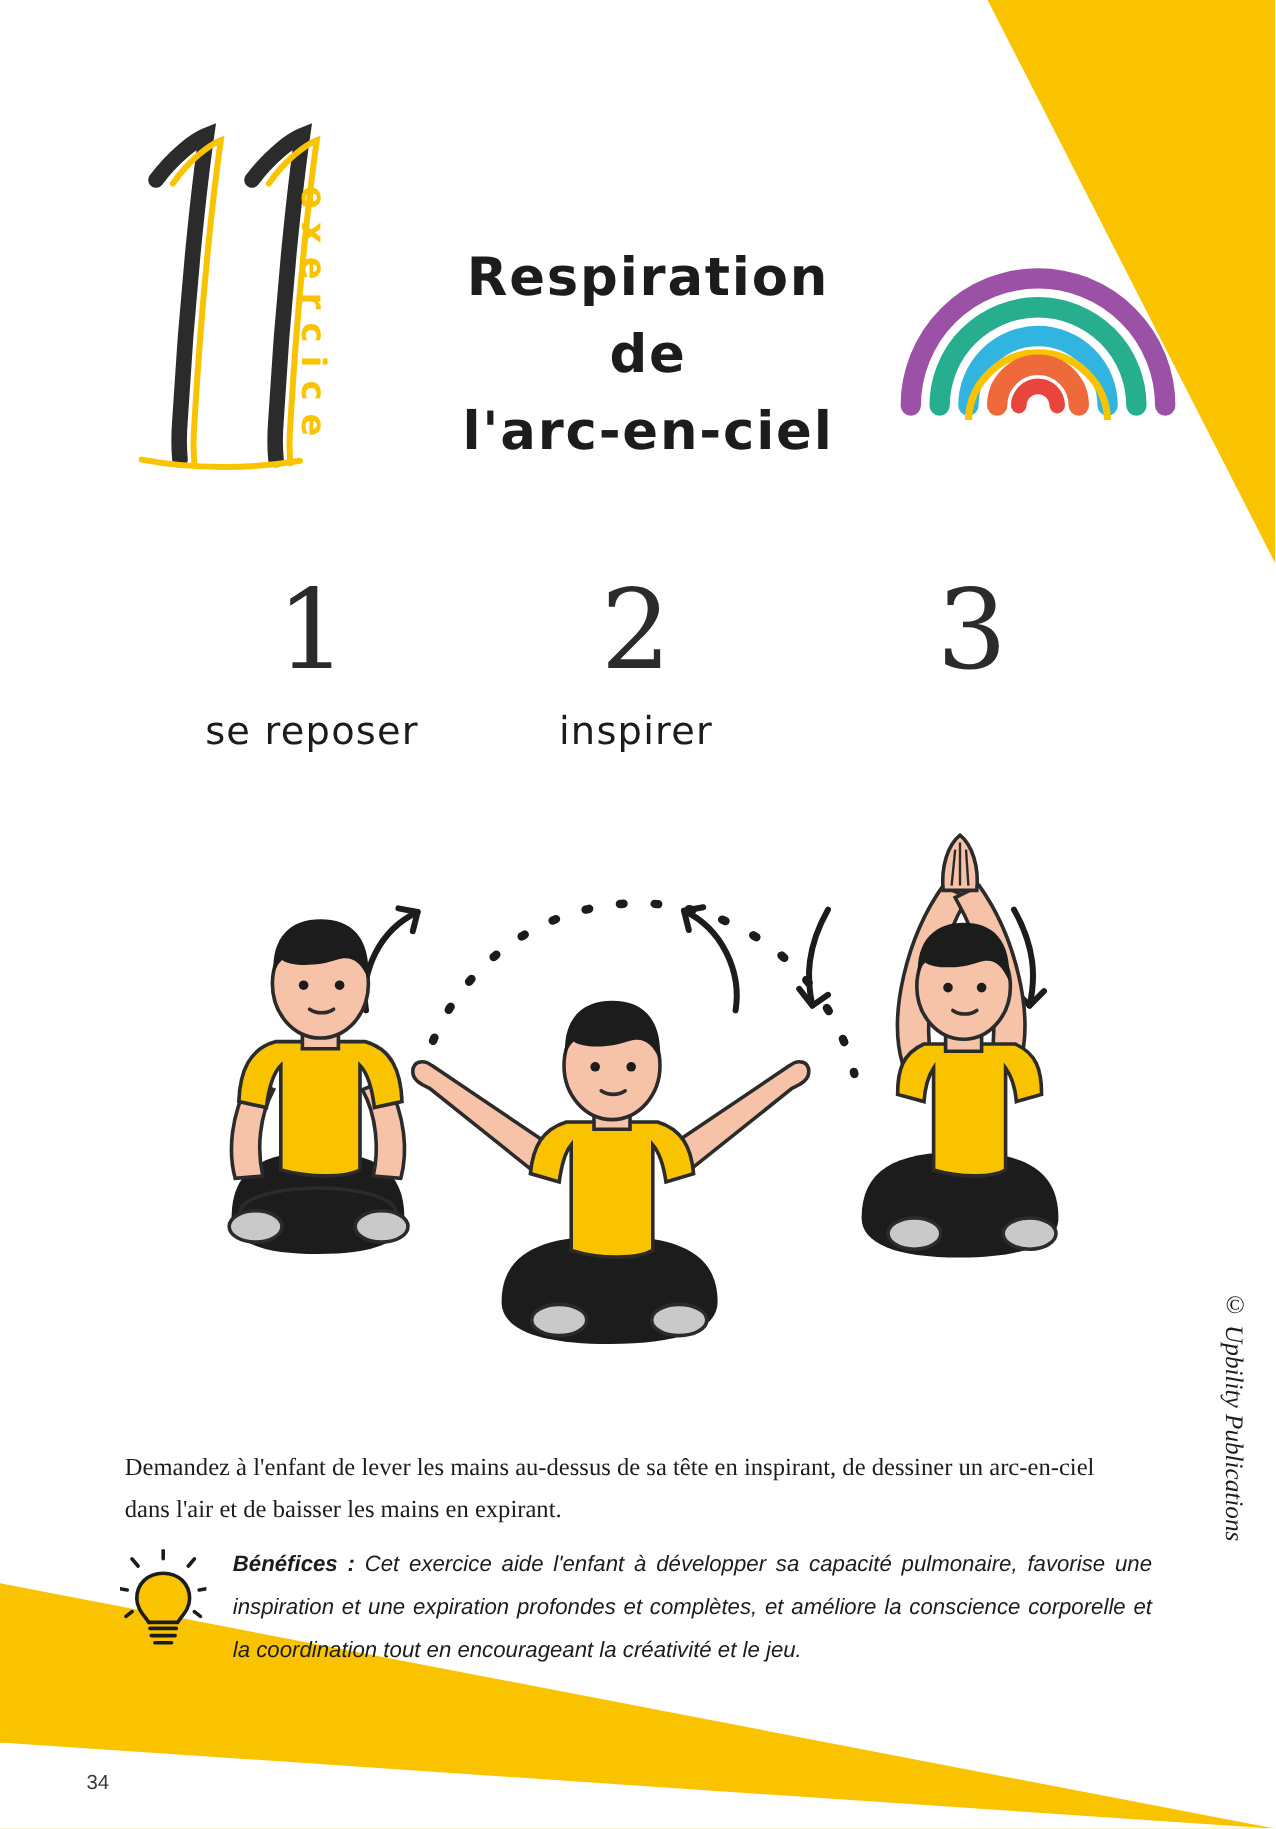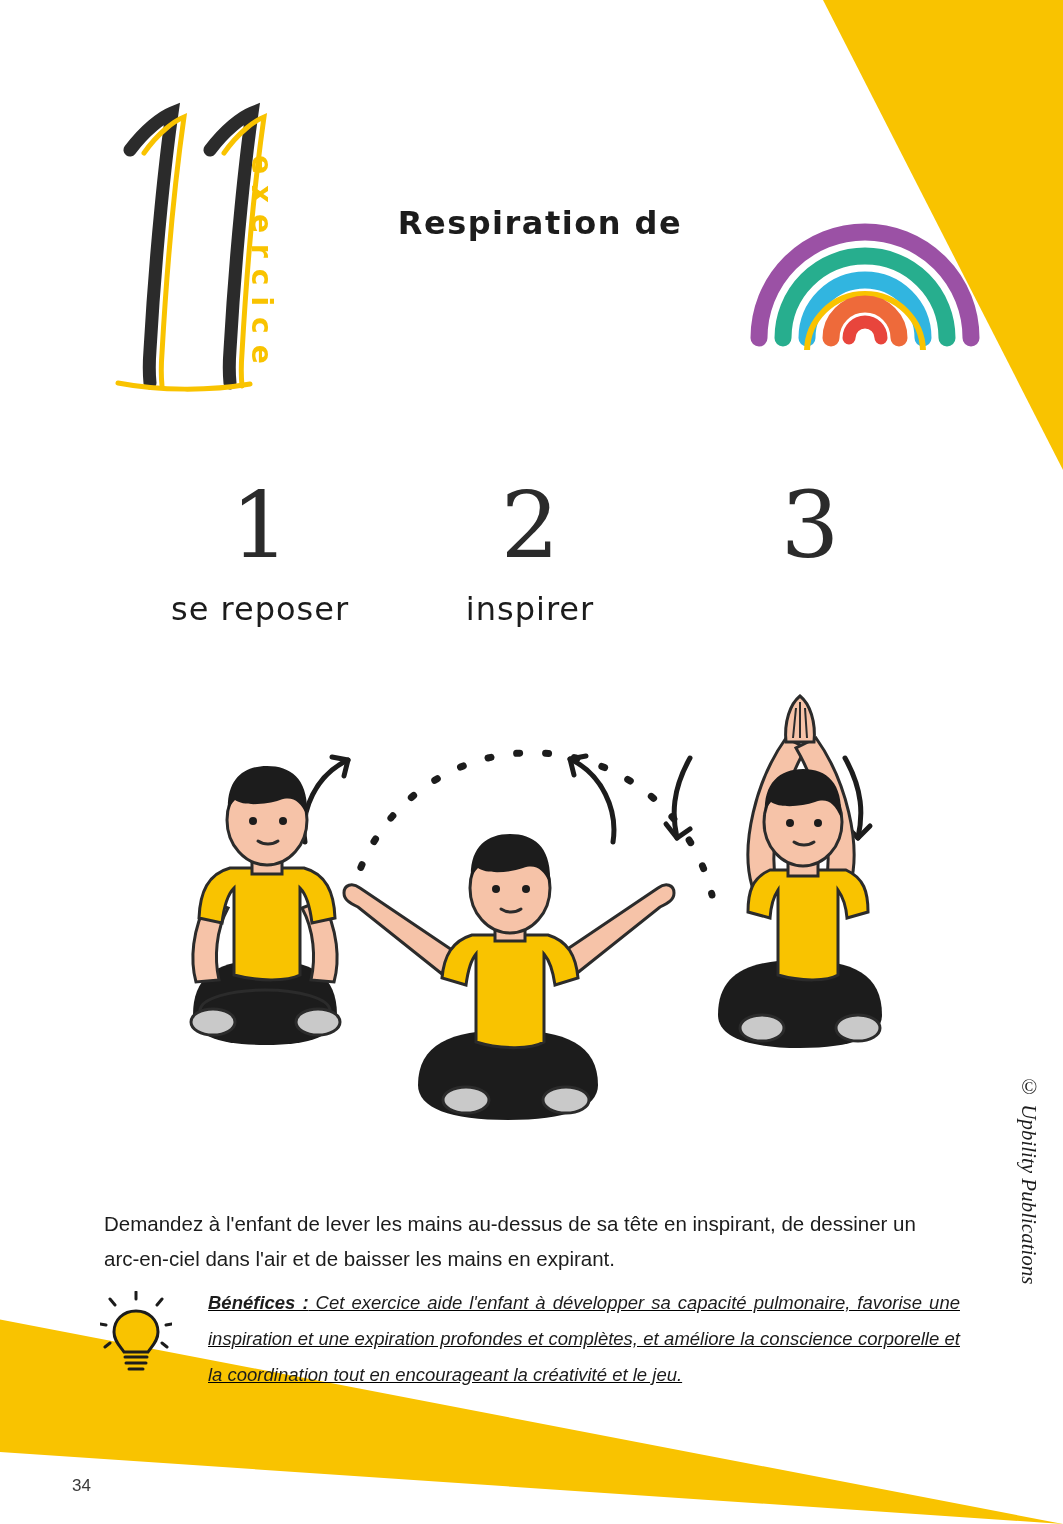--- a/index.html
+++ b/index.html
@@ -77,21 +77,21 @@
     letter-spacing: 11px;
     color: #F9C300;
   }
   .title {
     position: absolute;
     left: 355px;
     top: 105px;
     width: 370px;
     text-align: center;
     font-family: "DejaVu Sans", sans-serif;
-    font-size: 32px;
+    font-size: 44px;
     font-weight: 700;
     letter-spacing: 1.5px;
     line-height: 1.45;
     color: #1c1c1c;
   }
   .rainbow-icon {
     position: absolute;
     left: 745px;
     top: 85px;
   }
@@ -135,37 +135,36 @@
     height: 560px;
     z-index: 3;
   }
 
   
   .instruction {
     position: absolute;
     left: 104px;
     top: 1185px;
     width: 850px;
-    font-family: Liberation Sans, sans-serif;
+    font-family: Liberation Serif, serif;
     font-size: 20.5px;
     line-height: 1.75;
     color: #1c1c1c;
     z-index: 4;
   }
 
   .benefit-box {
     position: absolute;
     left: 100px;
     top: 1285px;
     width: 860px;
     z-index: 4;
     display: flex;
-    gap: 36px;
+    gap: 22px;
     align-items: flex-start;
-    text-decoration: underline;
   }
   .bulb {
     flex: 0 0 auto;
     margin-top: 6px;
   }
   .benefit-text {
     font-family: "Liberation Sans", sans-serif;
     font-style: italic;
     font-size: 18.5px;
     line-height: 1.95;
@@ -218,20 +217,21 @@
         <path d="M44 58 C58 38, 74 26, 84 22 C78 64, 68 152, 62 258 C61 271, 61 281, 62 291" stroke="#F9C300" stroke-width="5" fill="none" stroke-linecap="round"></path>
         <path d="M124 58 C138 38, 154 26, 164 22 C158 64, 148 152, 142 258 C141 271, 141 281, 142 291" stroke="#F9C300" stroke-width="5" fill="none" stroke-linecap="round"></path>
         <path d="M18 288 C60 296, 110 296, 150 289" stroke="#F9C300" stroke-width="5" fill="none" stroke-linecap="round"></path>
       </svg>
     </div>
 
     <div class="exercise-word">exercice</div>
 
     <div class="title">
       <div>Respiration de</div>
+      <div>l'arc-en-ciel</div>
     </div>
 
     <div class="rainbow-icon">
       <svg width="240" height="170" viewBox="0 0 240 170">
         <g fill="none" stroke-linecap="round">
           <path d="M14 158 A106 106 0 0 1 226 158" stroke="#9B51A5" stroke-width="17"></path>
           <path d="M38 158 A82 82 0 0 1 202 158" stroke="#27AE8E" stroke-width="17"></path>
           <path d="M62 158 A58 58 0 0 1 178 158" stroke="#31B5E0" stroke-width="17"></path>
           <path d="M62 158 A58 58 0 0 1 178 158" stroke="#F9C300" stroke-width="6" transform="translate(0,14)"></path>
           <path d="M86 158 A34 34 0 0 1 154 158" stroke="#EE6A3A" stroke-width="17"></path>

